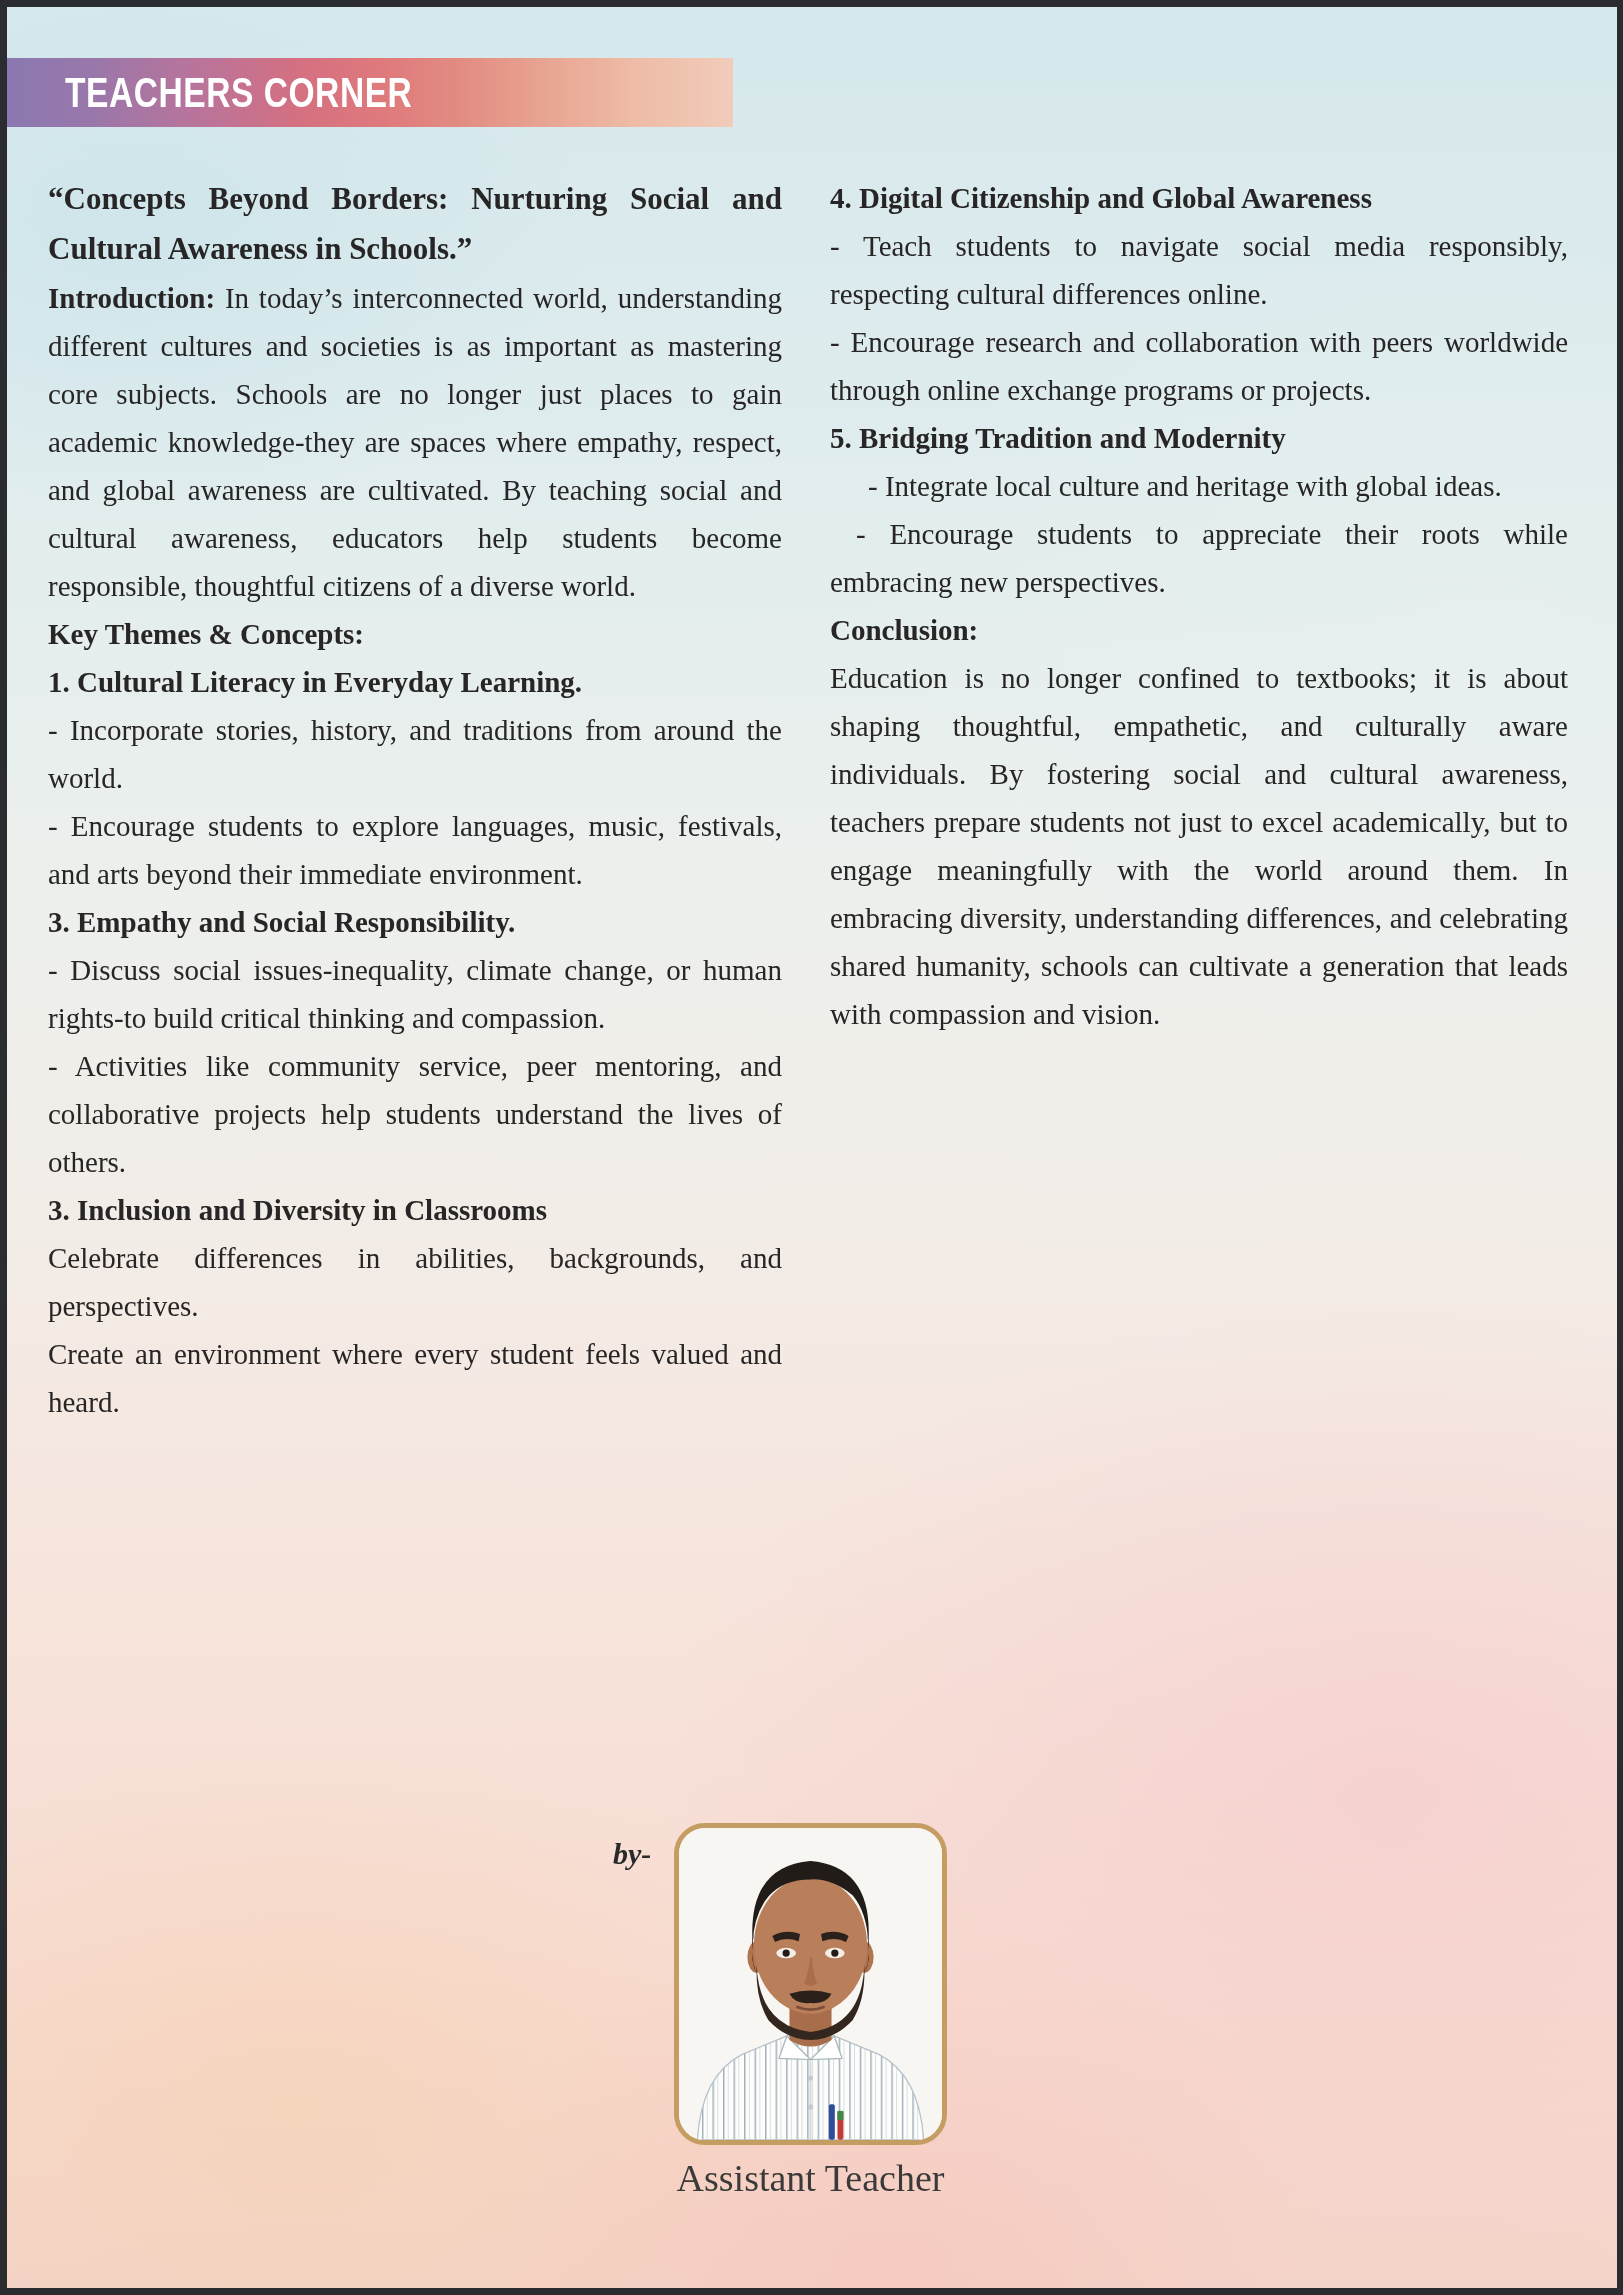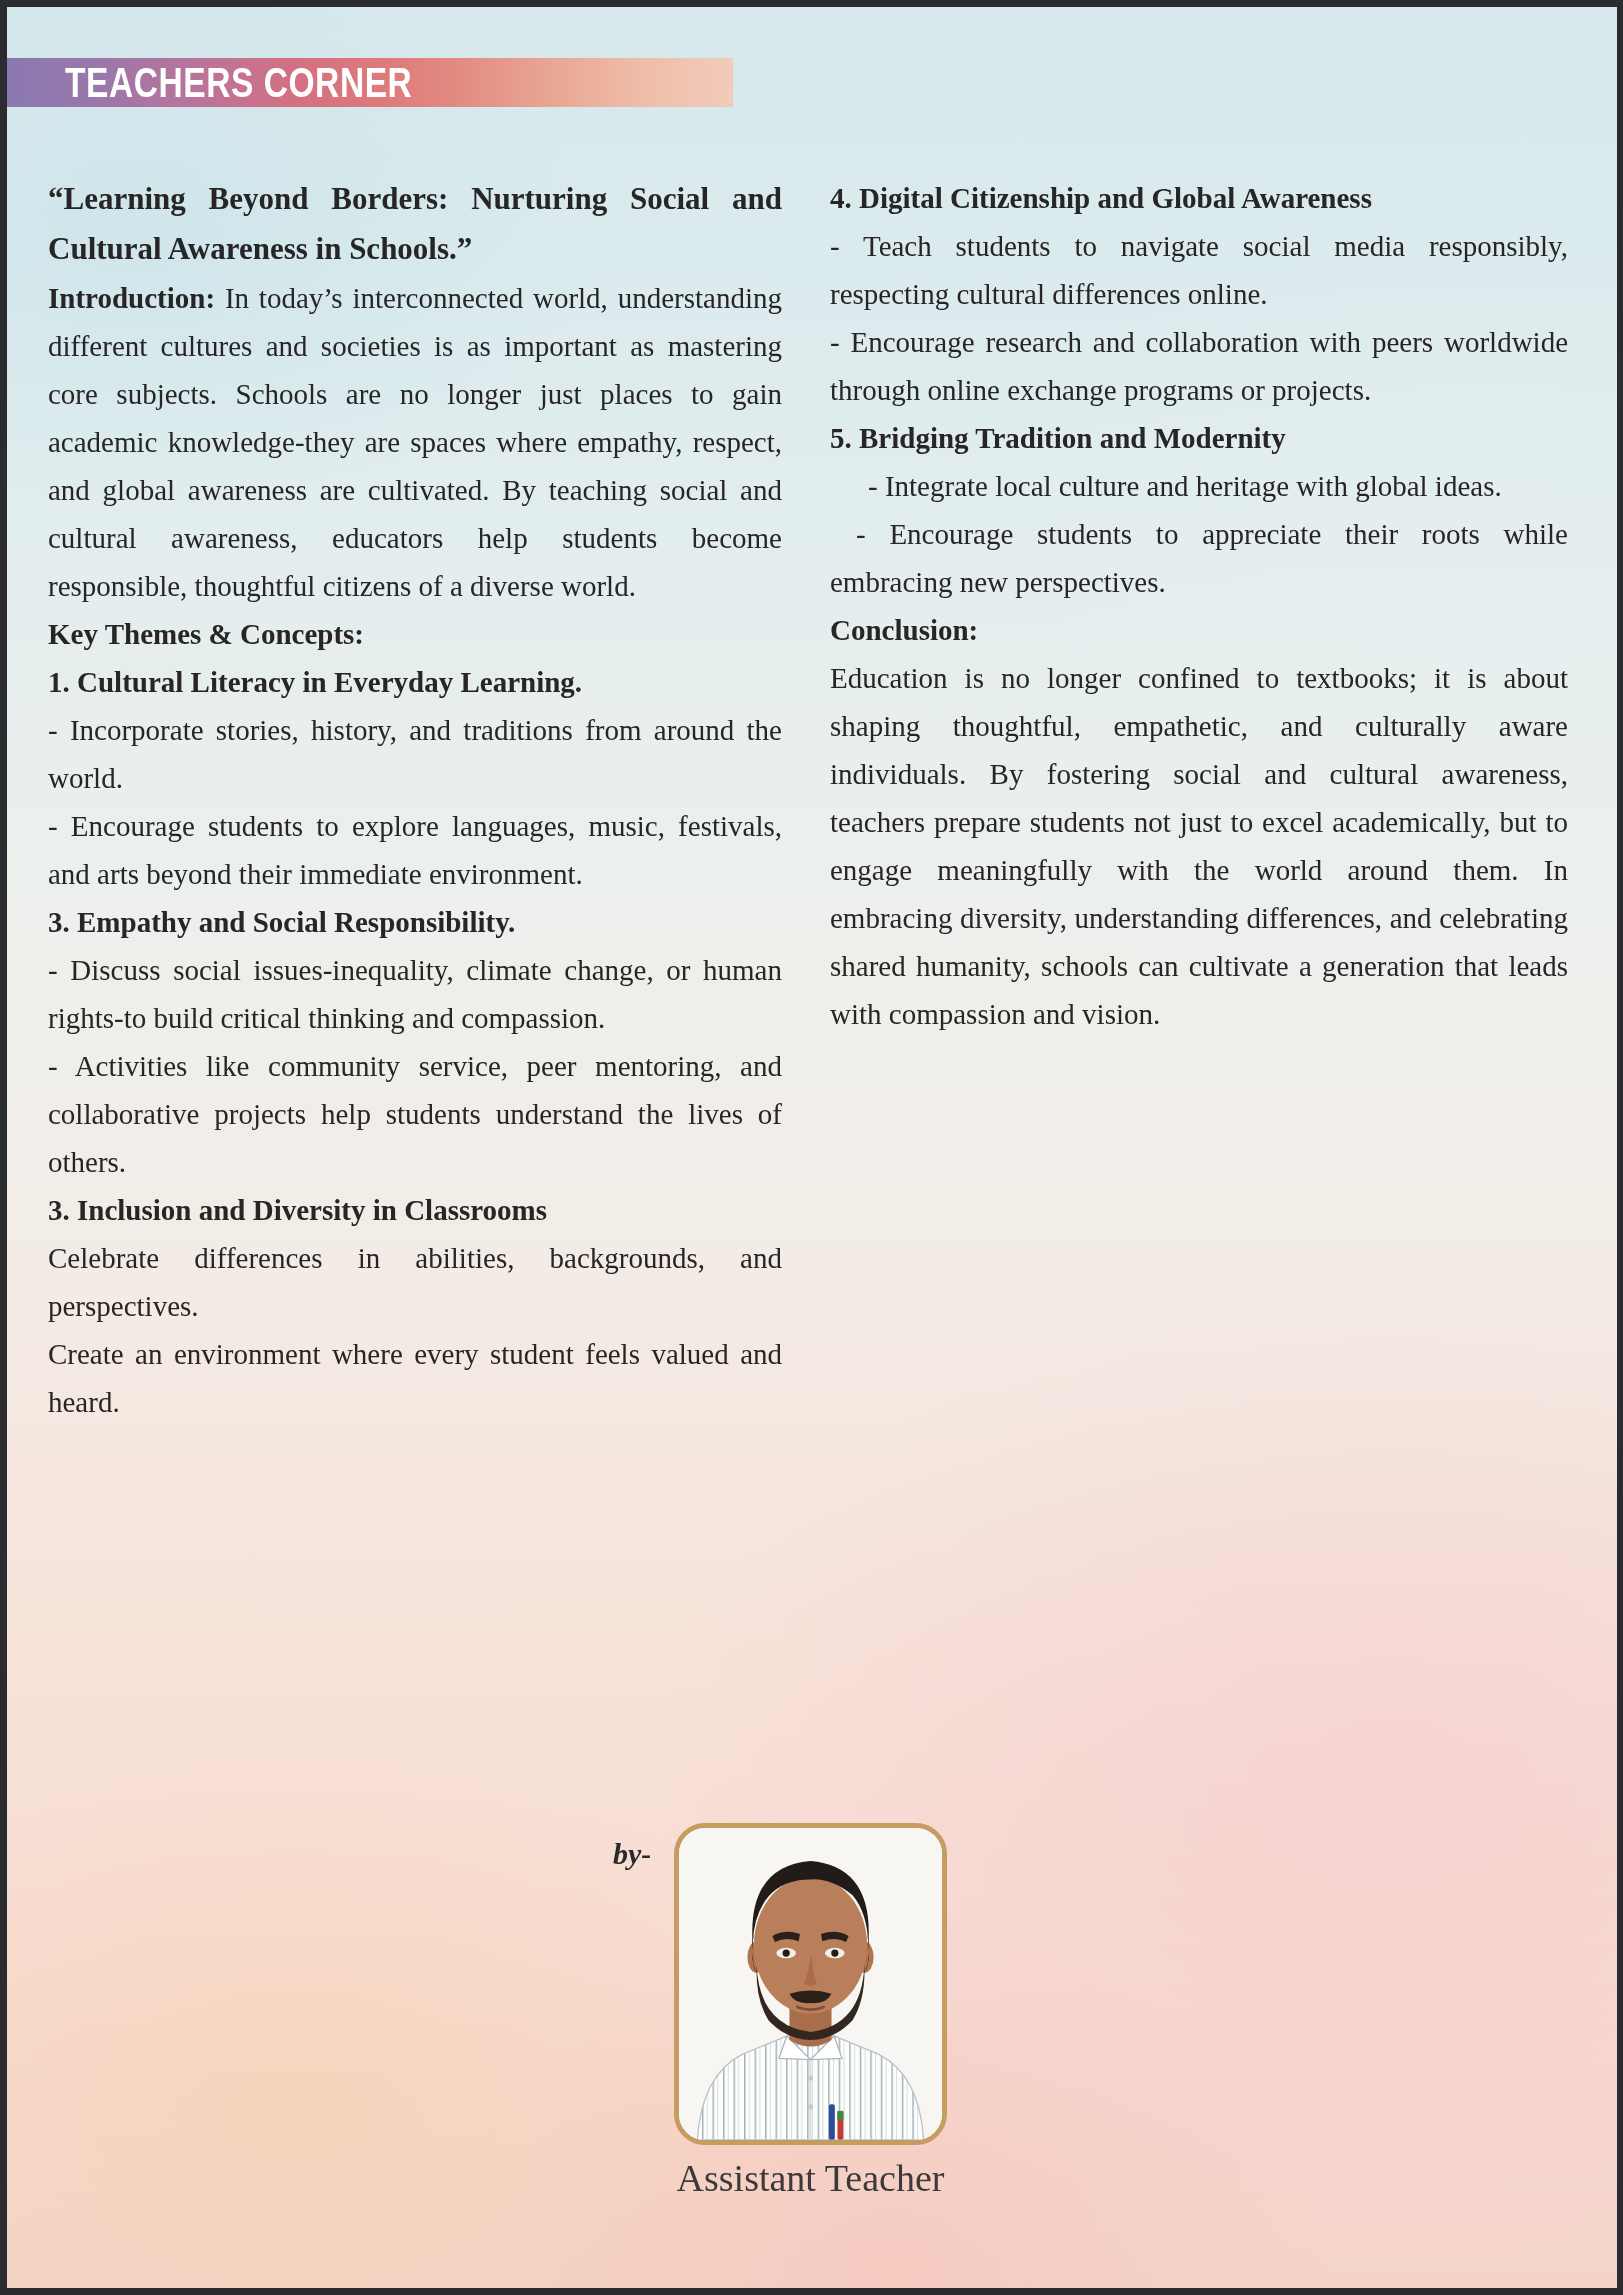--- a/index.html
+++ b/index.html
@@ -25,21 +25,21 @@
       radial-gradient(785px 523px at 18% 92%, rgba(246,205,160,0.38), transparent 70%),
       radial-gradient(981px 654px at 86% 78%, rgba(244,193,200,0.45), transparent 75%),
       radial-gradient(589px 458px at 55% 99%, rgba(247,195,185,0.55), transparent 75%),
       linear-gradient(180deg, #d6e8ec 0%, #dfecee 18%, #ecf0ed 38%, #f3ece6 55%, #f7e3da 72%, #f7dcd2 86%, #f4d4c9 100%);
   }
   .banner {
     position: absolute;
     left: 0;
     top: 51px;
     width: 726px;
-    height: 49px;
+    height: 69px;
     box-sizing: border-box;
     padding-left: 58px;
     display: flex;
     align-items: center;
     background: linear-gradient(90deg,
       #8a79b1 0%, #9a77aa 12%, #b9749b 26%, #d47081 40%, #df7a7c 52%,
       #e28b82 62%, #e8a492 74%, #eebba6 86%, #f1ccba 100%);
   }
   .banner-title {
     color: #ffffff;
@@ -114,21 +114,21 @@
 </head>
 <body>
 
 <div class="page">
 
   <div class="banner">
     <span class="banner-title">TEACHERS CORNER</span>
   </div>
 
   <div class="col col-left">
-    <p class="title">“Learning Beyond Borders: Nurturing Social and Cultural Awareness in Schools.”</p>
+    <p class="title">“Concepts Beyond Borders: Nurturing Social and Cultural Awareness in Schools.”</p>
     <p class="mt-blank"><b>Introduction:</b><span> In today’s interconnected world, understanding different cultures and societies is as important as mastering core subjects. Schools are no longer just places to gain academic knowledge-they are spaces where empathy, respect, and global awareness are cultivated. By teaching social and cultural awareness, educators help students become responsible, thoughtful citizens of a diverse world.</span></p>
     <p class="bold mt-blank">Key Themes &amp; Concepts:</p>
     <p class="bold">1. Cultural Literacy in Everyday Learning.</p>
     <p>- Incorporate stories, history, and traditions from around the world.</p>
     <p>- Encourage students to explore languages, music, festivals, and arts beyond their immediate environment.</p>
     <p class="bold mt-blank">3. Empathy and Social Responsibility.</p>
     <p>- Discuss social issues-inequality, climate change, or human rights-to build critical thinking and compassion.</p>
     <p>- Activities like community service, peer mentoring, and collaborative projects help students understand the lives of others.</p>
     <p class="bold">3. Inclusion and Diversity in Classrooms</p>
     <p>Celebrate differences in abilities, backgrounds, and perspectives.</p>

